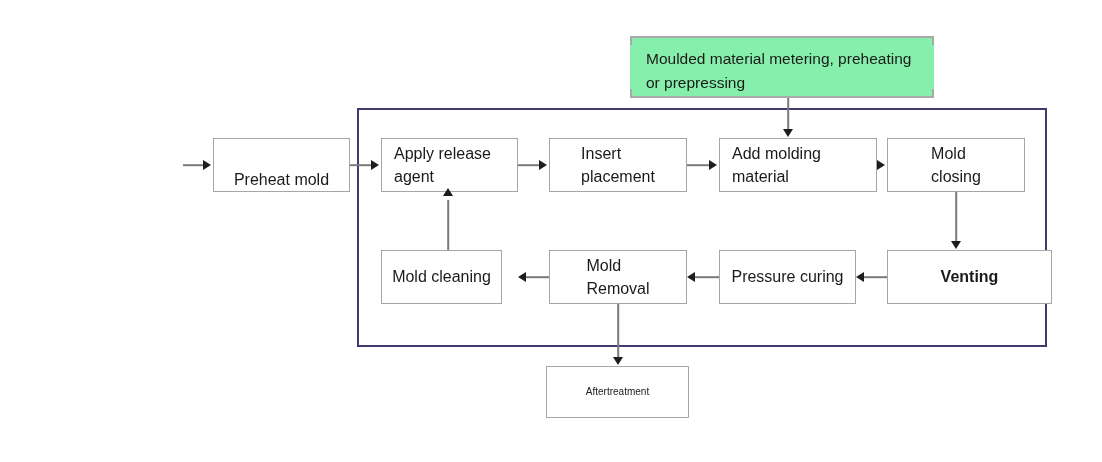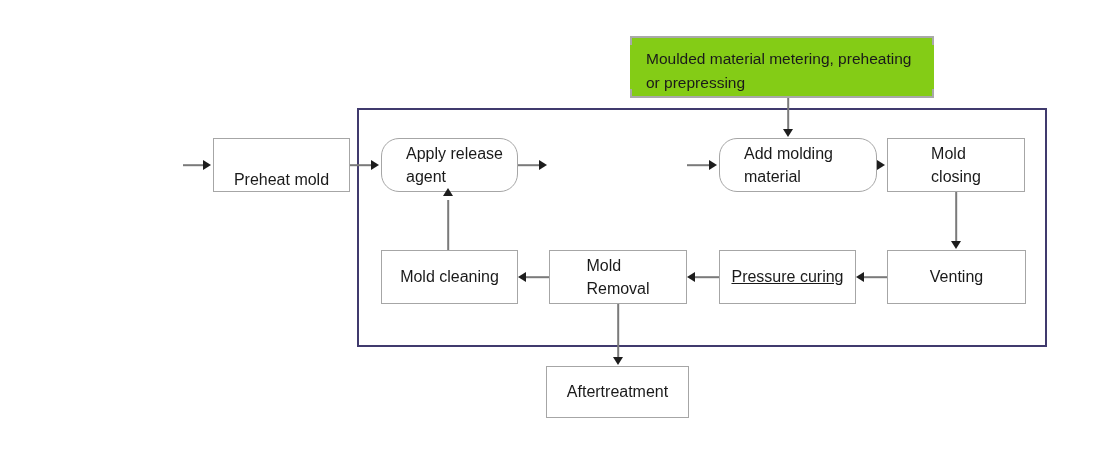--- a/index.html
+++ b/index.html
@@ -40,38 +40,37 @@
 
   
   .box.blockleft {
     justify-content: center;
   }
   .box.blockleft .txt {
     text-align: left;
   }
   .box.padleft {
     justify-content: flex-start;
-    padding-left: 24px;
-    border-radius: 18px;
+    padding-left: 12px;
   }
 
   
   #container-frame {
     position: absolute;
     box-sizing: border-box;
     border: 2.4px solid #403a6d;
     background: transparent;
     z-index: 1;
   }
 
   
   #note-box {
     position: absolute;
     box-sizing: border-box;
-    background: #84cc16;
+    background: #86efac;
     z-index: 5;
   }
   #note-box .nb-edge {
     position: absolute;
     background: #a9a9a9;
   }
   #note-box .nb-top    { left: 0;  right: 0; top: 0;    height: 1.6px; }
   #note-box .nb-bottom { left: 0;  right: 0; bottom: 0; height: 1.6px; }
   #note-box .nb-l1 { left: 0;  top: 0;    width: 1.6px; height: 9px; }
   #note-box .nb-l2 { left: 0;  bottom: 0; width: 1.6px; height: 9px; }
@@ -156,49 +155,53 @@
 
   <div class="box center" style="left:213px; top:138px; width:137px; height:54px;align-items:flex-end;">
     <span class="txt">Preheat mold</span>
   </div>
 
   <div class="box padleft" style="left:381px; top:138px; width:137px; height:54px;">
     <span class="txt">Apply release
 agent</span>
   </div>
 
+  <div class="box blockleft" style="left:549px; top:138px; width:138px; height:54px;">
+    <span class="txt">Insert
+placement</span>
+  </div>
 
   <div class="box padleft" style="left:719px; top:138px; width:158px; height:54px;">
     <span class="txt">Add molding
 material</span>
   </div>
 
   <div class="box blockleft" style="left:887px; top:138px; width:138px; height:54px;">
     <span class="txt">Mold
 closing</span>
   </div>
 
-  <div class="box center" style="left:887px; top:250px; width:139px; height:54px;">
+  <div class="box center" style="left:887px; top:250px; width:165px; height:54px;font-weight:bold;">
     <span class="txt">Venting</span>
   </div>
 
-  <div class="box center" style="left:719px; top:250px; width:137px; height:54px;text-decoration:underline;">
+  <div class="box center" style="left:719px; top:250px; width:137px; height:54px;">
     <span class="txt">Pressure curing</span>
   </div>
 
   <div class="box blockleft" style="left:549px; top:250px; width:138px; height:54px;">
     <span class="txt">Mold
 Removal</span>
   </div>
 
-  <div class="box center" style="left:381px; top:250px; width:137px; height:54px;">
+  <div class="box center" style="left:381px; top:250px; width:121px; height:54px;">
     <span class="txt">Mold cleaning</span>
   </div>
 
-  <div class="box center" style="left:546px; top:366px; width:143px; height:52px; font-size:16px;">
+  <div class="box center" style="left:546px; top:366px; width:143px; height:52px; font-size:10px;">
     <span class="txt">Aftertreatment</span>
   </div>
 
   <div class="conn" style="left:183px; top:158px; width:30px; height:14px;">
     <span class="line-h" style="left:0; width:24px;"></span>
   </div>
   <span class="arrowhead right" style="left:203px; top:160px;"></span>
 
   <div class="conn" style="left:350px; top:158px; width:31px; height:14px;">
     <span class="line-h" style="left:0; width:24px;"></span>

